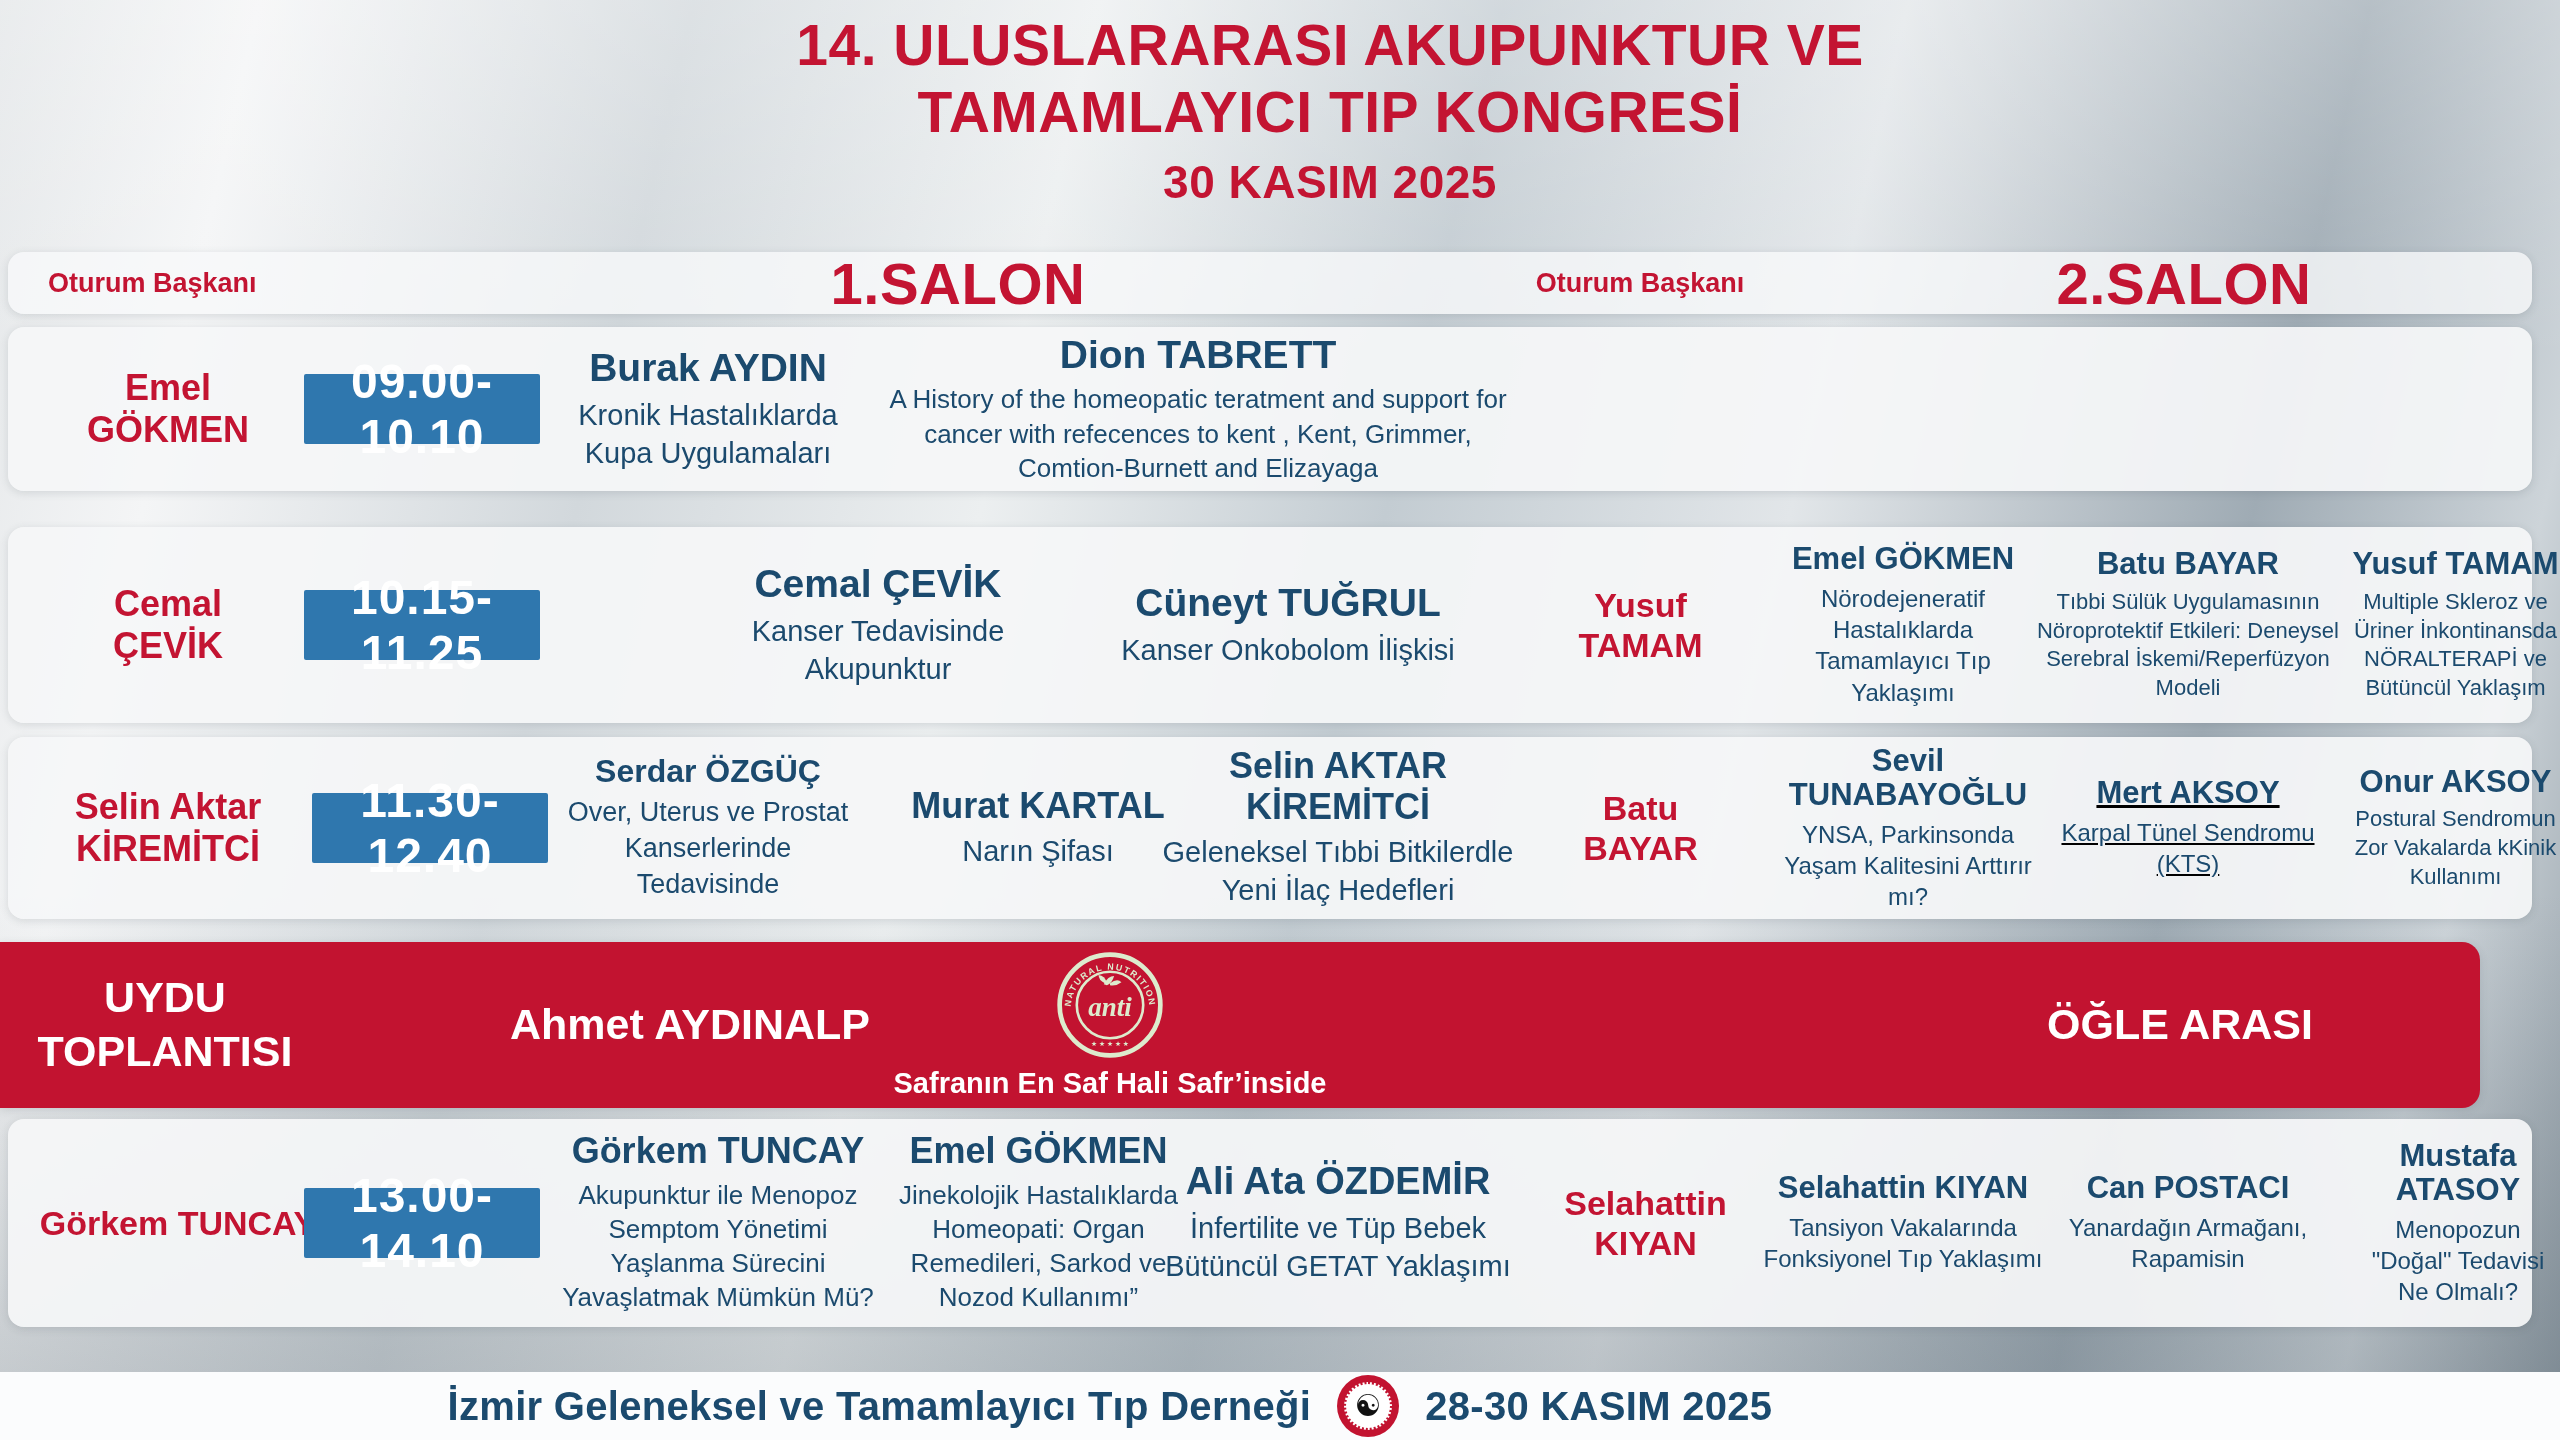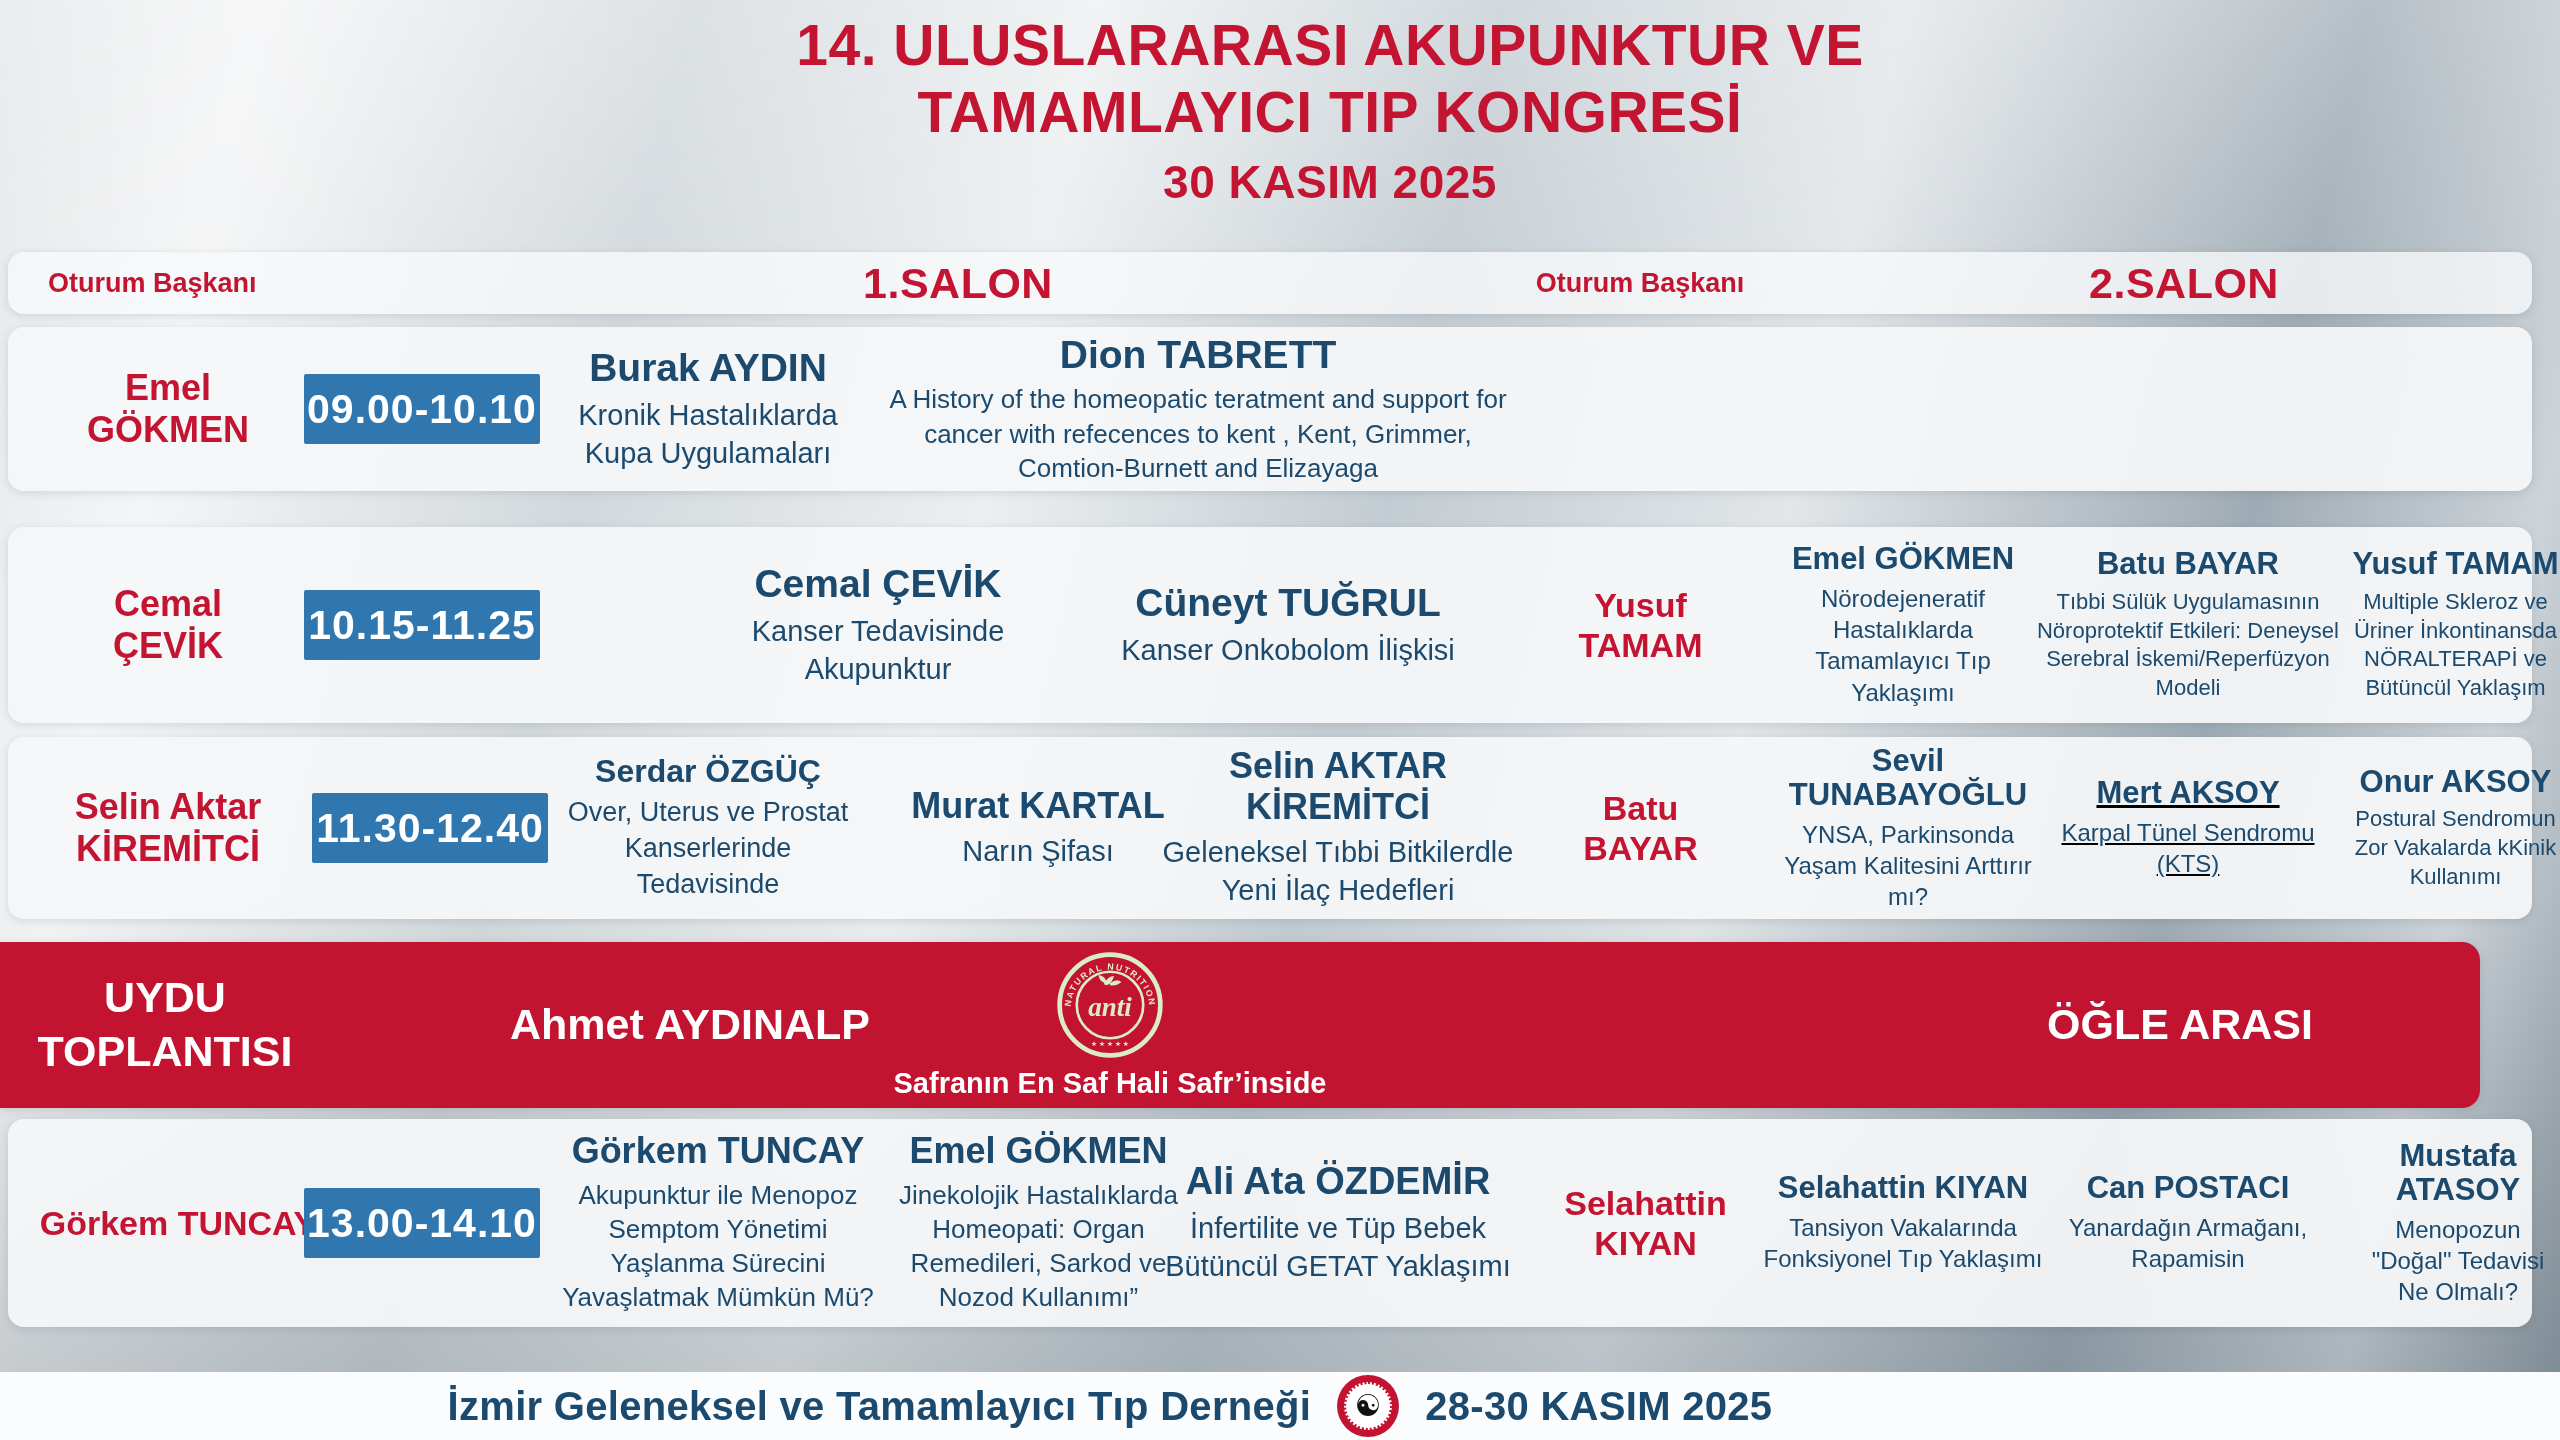--- a/index.html
+++ b/index.html
@@ -40,26 +40,26 @@
   #band-r1{top:527px;height:196px;}
   #band-r2{top:737px;height:182px;}
   #band-sat{top:942px;height:166px;left:0;width:2480px;background:#c21330;border-radius:0 18px 18px 0;}
   #band-r3{top:1119px;height:208px;}
   #band-footer{top:1372px;height:68px;left:0;width:2560px;background:#fbfcfd;border-radius:0;box-shadow:none;}
 
   .cell{position:absolute;top:0;height:100%;display:flex;flex-direction:column;justify-content:center;align-items:center;text-align:center;}
 
   
   .hdr-chair{color:var(--red);font-weight:bold;font-size:27px;}
-  .hdr-salon{color:var(--red);font-weight:bold;font-size:43px;letter-spacing:.5px;}
+  .hdr-salon{color:var(--red);font-weight:bold;font-size:58px;letter-spacing:.5px;}
 
   
   .chair{color:var(--red);font-weight:bold;font-size:36px;line-height:1.18;}
   .chair-sm{font-size:34px;}
-  .timebox{background:var(--blue);color:#fff;font-weight:bold;font-size:41px;width:236px;height:70px;
+  .timebox{background:var(--blue);color:#fff;font-weight:bold;font-size:48px;width:236px;height:70px;
     display:flex;align-items:center;justify-content:center;border-radius:2px;letter-spacing:1px;}
 
   
   .spk{font-weight:bold;color:var(--navy);line-height:1.12;margin-bottom:6px;}
   .topic{color:var(--navy);font-weight:500;}
   .s1 .spk{font-size:39px;}
   .s1 .topic{font-size:29px;line-height:1.32;}
   .s2 .spk{font-size:31px;}
   .s2 .topic{font-size:24px;line-height:1.3;}
 

